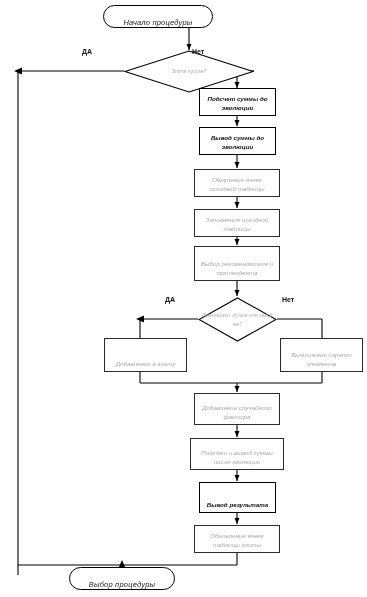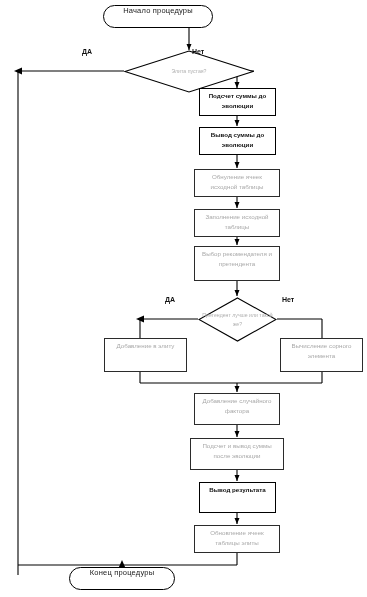--- a/index.html
+++ b/index.html
@@ -17,25 +17,26 @@
   #canvas {
     position: absolute;
     left: 0; top: 0;
     width: 367px;
     height: 597px;
   }
   .node {
     position: absolute;
     box-sizing: border-box;
     display: flex;
-    align-items: flex-start;
+    align-items: flex-end;
     justify-content: center;
     text-align: center;
     background: #ffffff;
     z-index: 3;
+    font-style: italic;
   }
   .terminal {
     border: 1.4px solid #000000;
     border-radius: 999px;
     color: #1a1a1a;
     font-size: 7.5px;
     letter-spacing: 0.2px;
   }
   .process {
     border: 1px solid #000000;
@@ -204,16 +205,16 @@
 
   <div class="node process dark" style="left:199px; top:482px; width:77px; height:31px;">
     <span>Вывод результата</span>
   </div>
 
   <div class="node process gray" style="left:194px; top:525px; width:86px; height:28px;">
     <span>Обновление ячеек таблицы элиты</span>
   </div>
 
   <div class="node terminal" style="left:69px; top:567px; width:106px; height:23px;">
-    <span>Конец процедуры</span>
+    <span>Выбор процедуры</span>
   </div>
 
 </div>
 
 </body></html>

